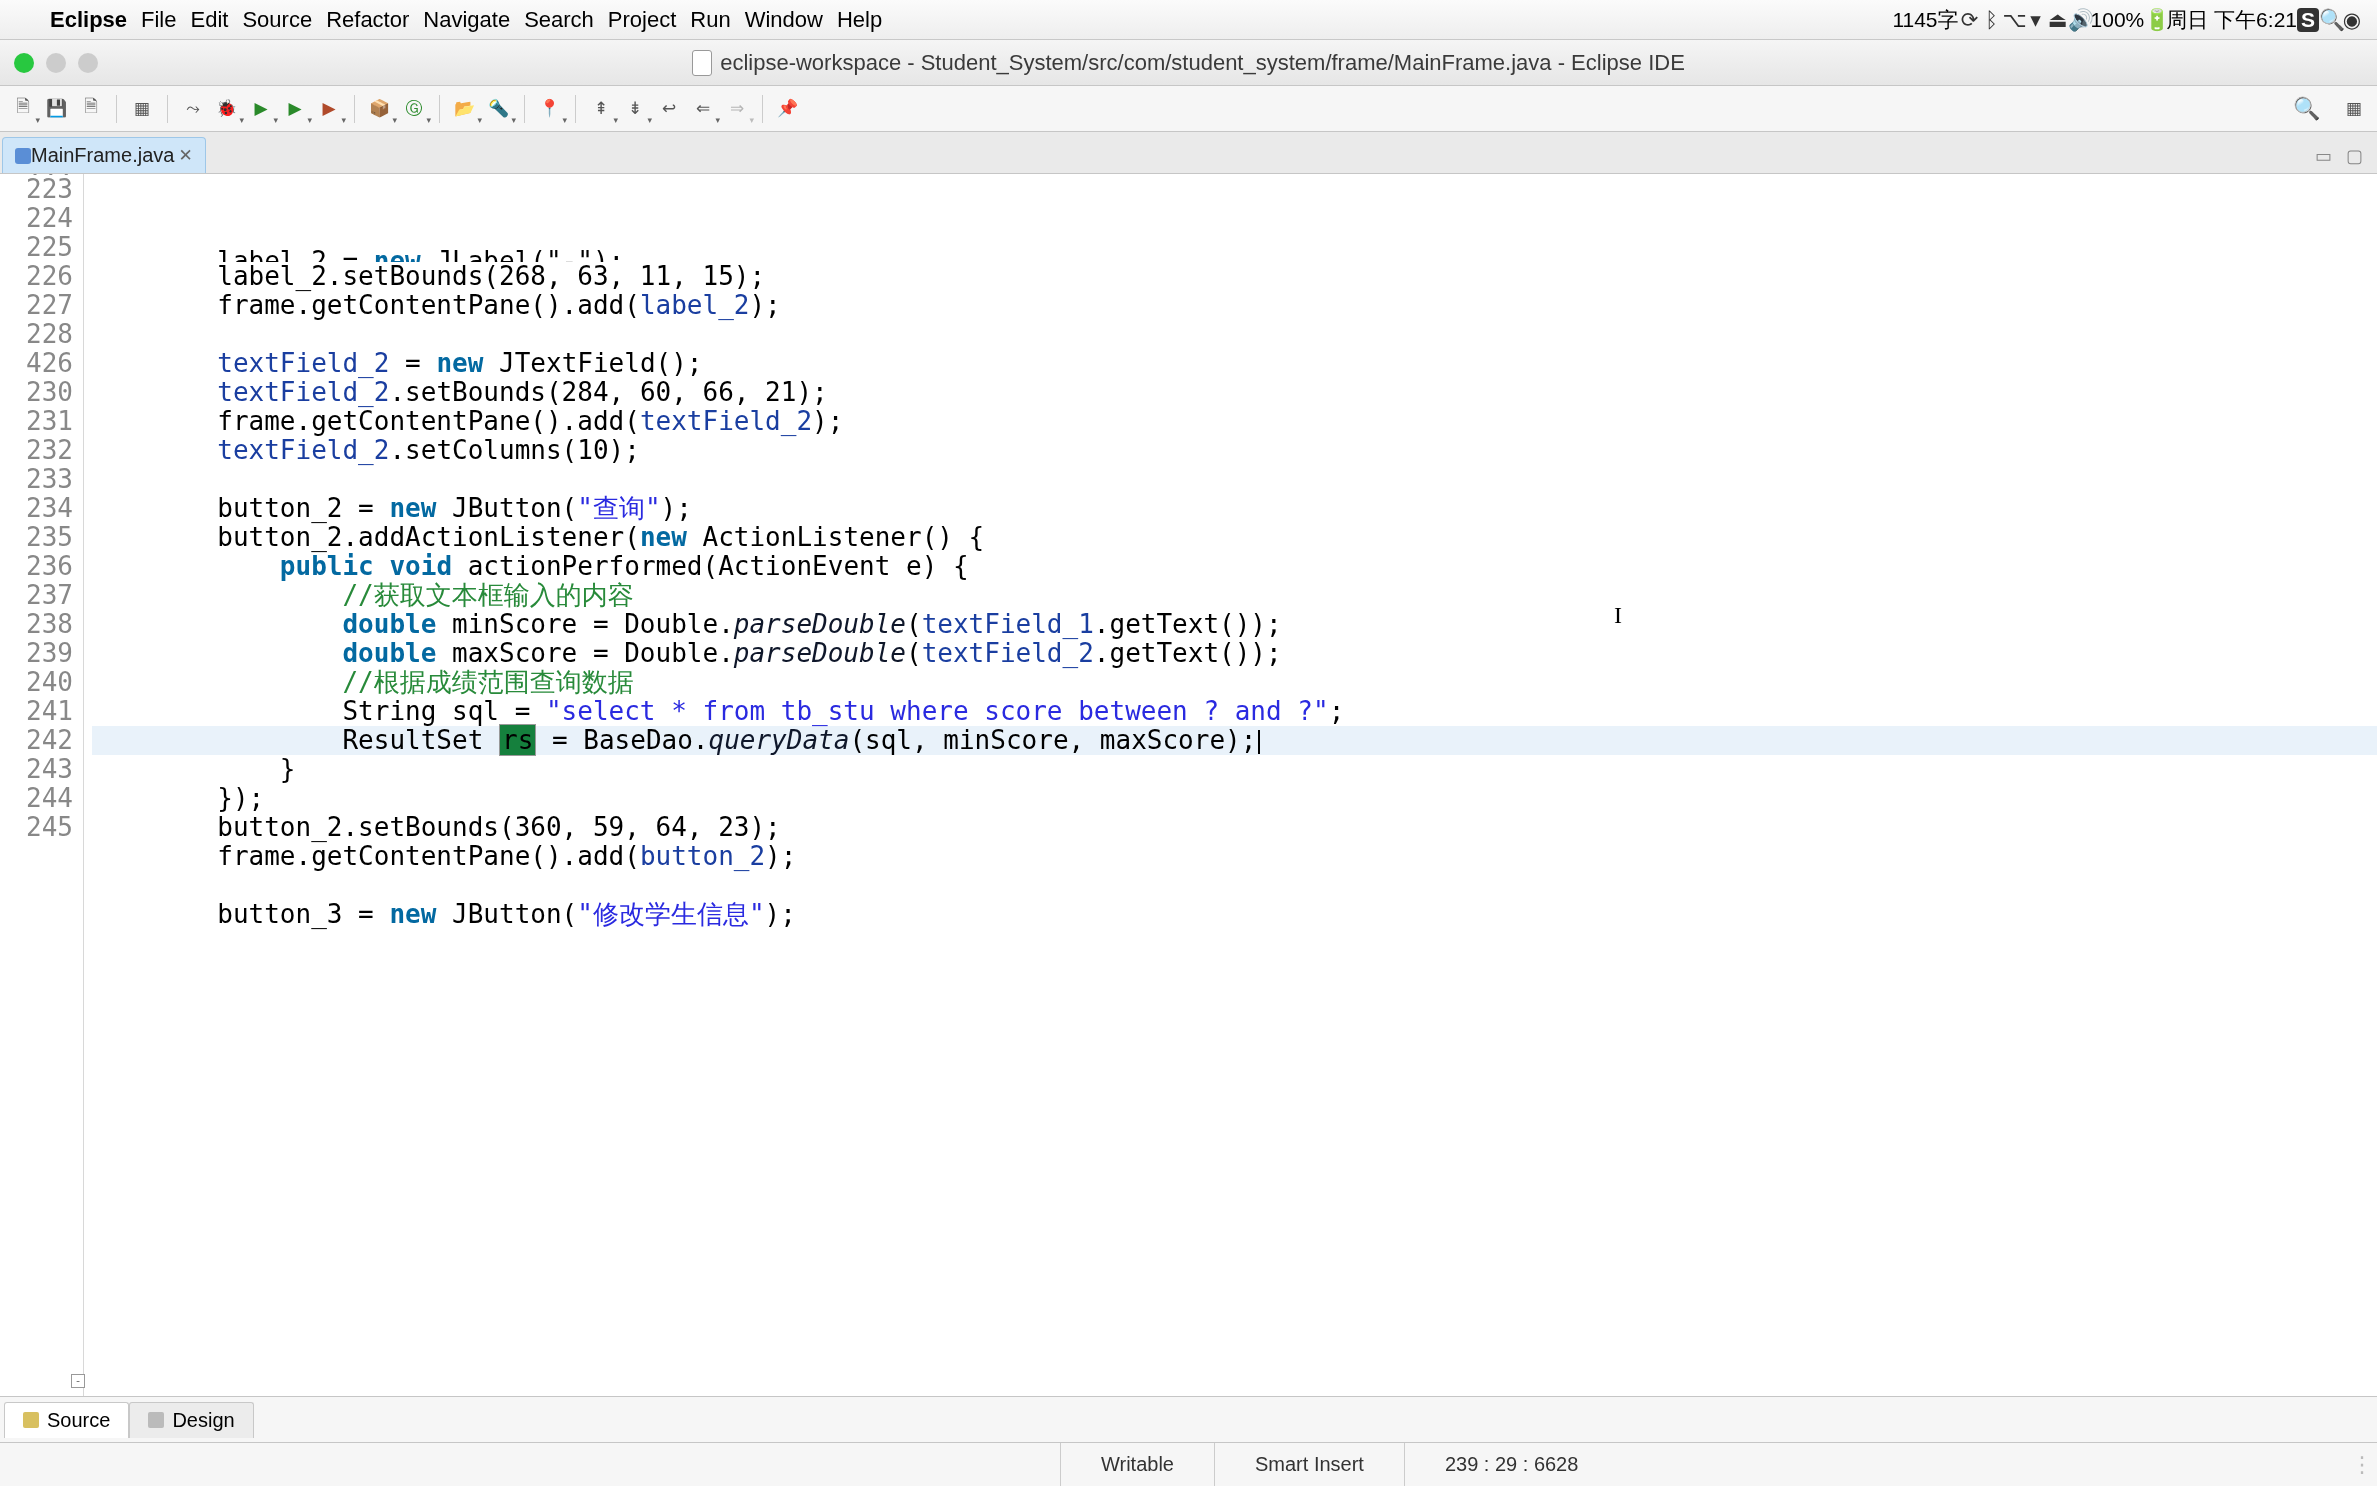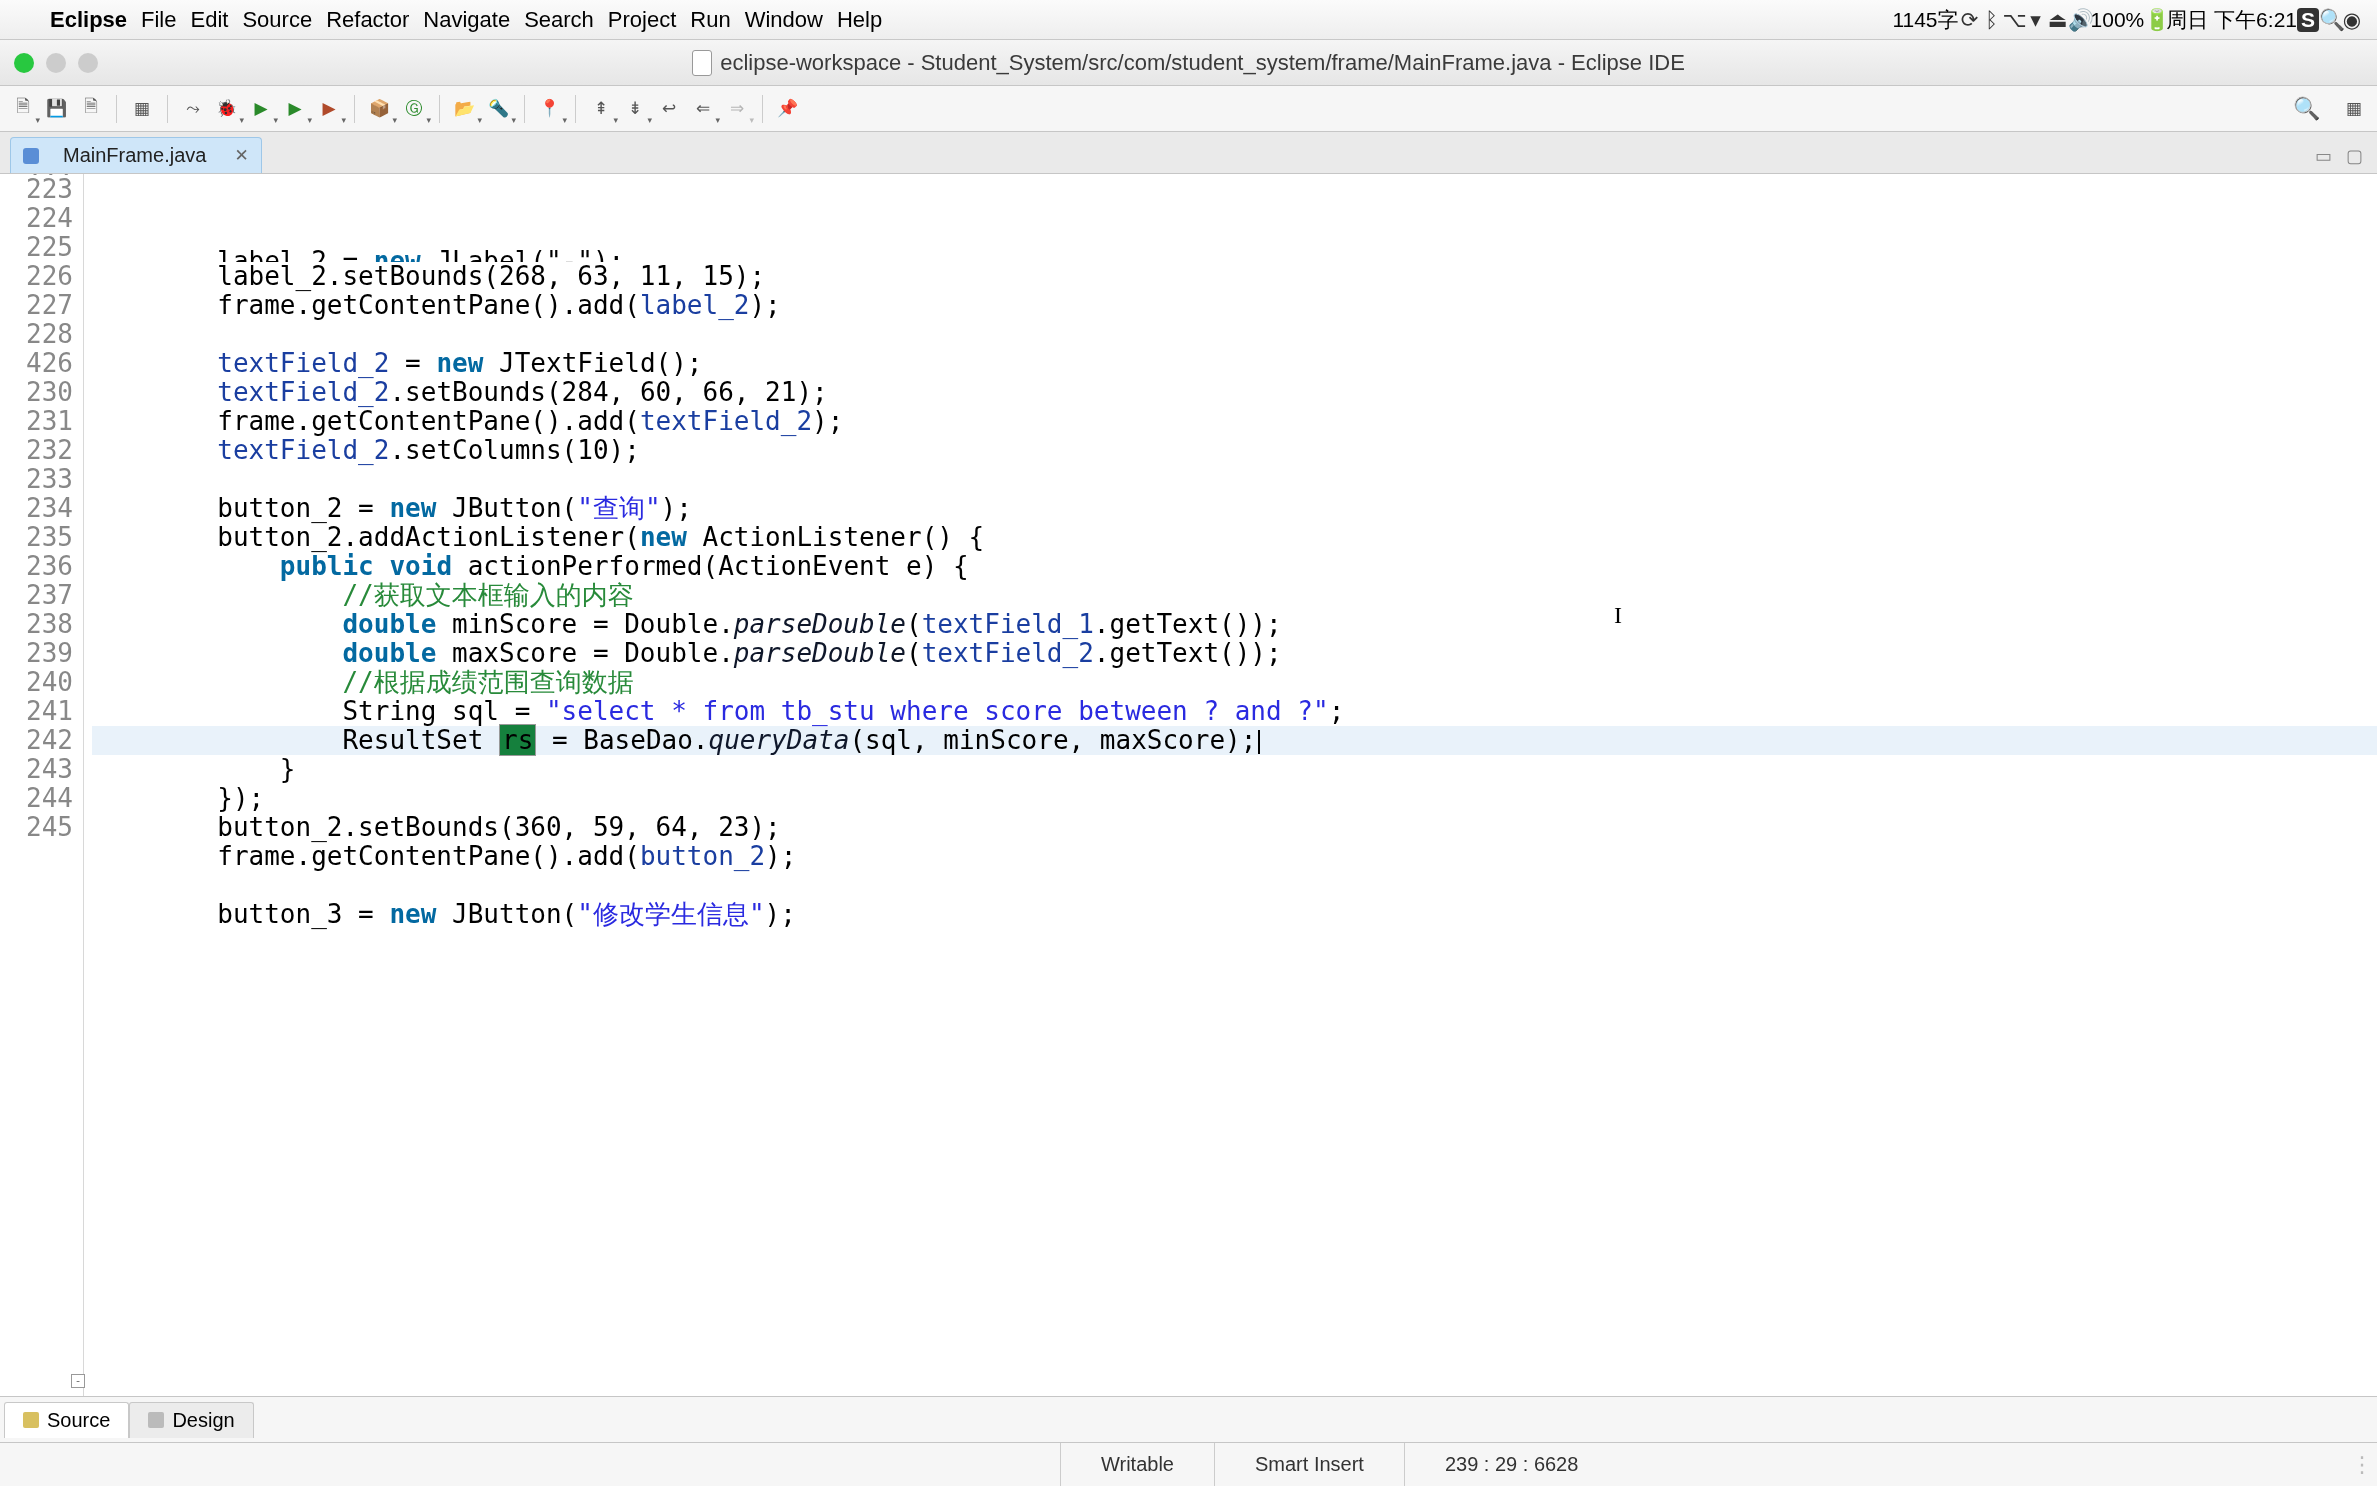--- a/index.html
+++ b/index.html
@@ -72,23 +72,23 @@
   display:flex;
   align-items:flex-end;
   padding-left:2px;
 }
 .tab {
   height:36px;
   background:#cfe6f9;
   border:1px solid #9ec7e8;
   border-bottom:none;
   border-radius:4px 4px 0 0;
-  display:flex; align-items:center; gap:24px;
+  display:flex; align-items:center; gap:0;
   padding:0 12px;
-  font-size:20px; color:#222;margin-left:8px;
+  font-size:20px; color:#222;
 }
 .tab .jico { width:16px; height:16px; background:#5a8ed6; border-radius:3px; }
 .tab .x { color:#666; font-size:17px; margin-left:4px; }
 .tabrow .right-icons { margin-left:auto; display:flex; gap:14px; padding:0 14px 6px 0; color:#888; font-size:18px;}
 
 
 .editor-wrap { flex:1; display:flex; flex-direction:column; background:#fff; overflow:hidden; }
 .editor { flex:1; display:flex; background:#fff; font-family: Menlo, Monaco, Consolas, monospace; font-size:26px; line-height:1.12; overflow:hidden; }
 .gutter {
   width:84px;

